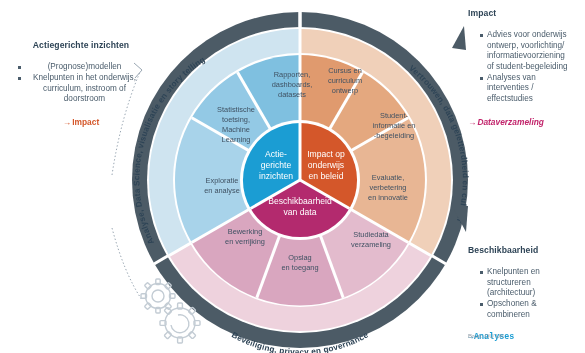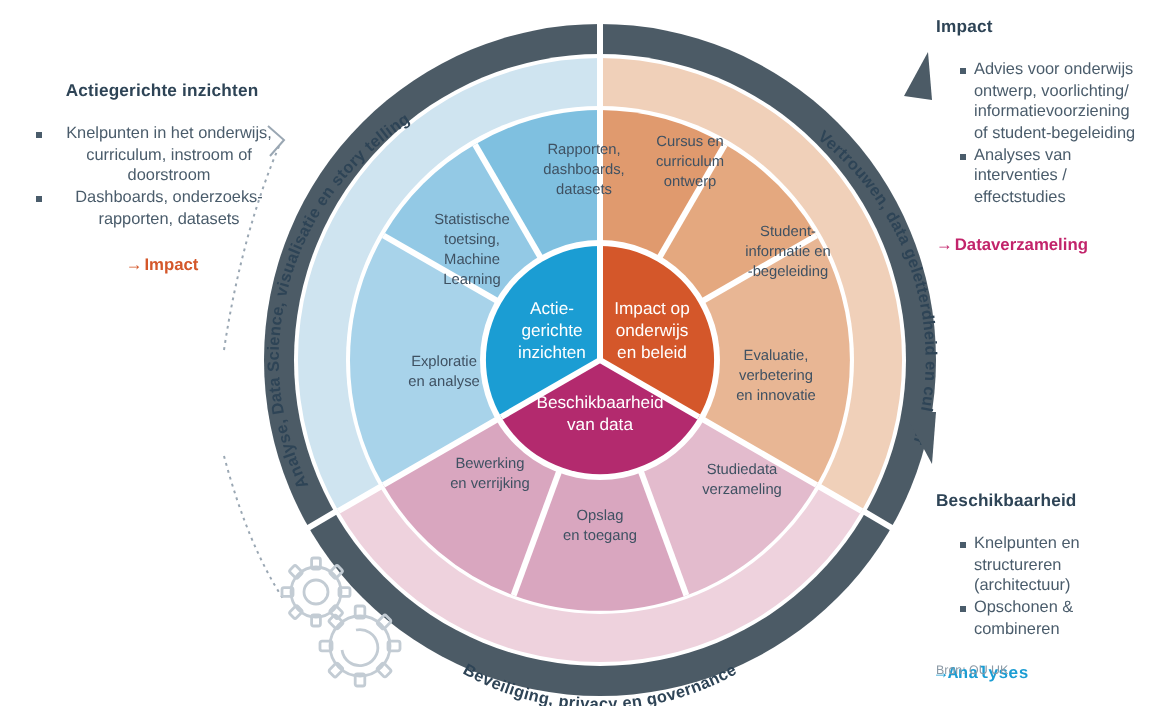--- a/index.html
+++ b/index.html
@@ -38,21 +38,21 @@
     background:#4a5c6b;
   }
   .lead{
     margin-top:1.5px;
     font-size:8.4px;
     font-weight:bold;
     line-height:11px;
   }
   .lead .arw{font-weight:bold;margin-right:1px;}
   .lead.orange{color:#d4572a;}
-  .lead.pink{color:#c2246b;}
+  .lead.pink{color:#c2246b;font-style:italic;}
   .lead.teal{color:#1b9dd3;font-family:Liberation Mono, monospace;}
   #panel-left{left:6px;top:40px;width:150px;text-align:center;}
   #panel-impact{left:468px;top:8px;width:114px;}
   #panel-besch{left:468px;top:245px;width:116px;}
   #source{
     position:absolute;left:468px;top:332px;
     font-size:6.2px;color:#8c9aa6;
   }
   svg{position:absolute;left:0;top:0;}
   .ringlbl{font-size:8.4px;font-weight:bold;fill:#ffffff;font-family:"Liberation Sans",sans-serif;letter-spacing:0.2px;}
@@ -267,22 +267,22 @@
         <rect x="-2.4" y="-20" width="4.8" height="6" rx="1" transform="rotate(270)"></rect>
         <rect x="-2.4" y="-20" width="4.8" height="6" rx="1" transform="rotate(315)"></rect>
       </g>
     </g>
   </g>
 </svg>
 
 <div class="panel" id="panel-left">
   <h3>Actiegerichte inzichten</h3>
   <ul>
+    <li>(Prognose)modellen</li>
     <li>Knelpunten in het onderwijs, curriculum, instroom of doorstroom</li>
-    <li>Dashboards, onderzoeks-rapporten, datasets</li>
   </ul>
   <div class="lead orange"><span class="arw">→</span><span>Impact</span></div>
 </div>
 
 <div class="panel" id="panel-impact">
   <h3>Impact</h3>
   <ul>
     <li>Advies voor onderwijs ontwerp, voorlichting/ informatievoorziening of student-begeleiding</li>
     <li>Analyses van interventies / effectstudies</li>
   </ul>

